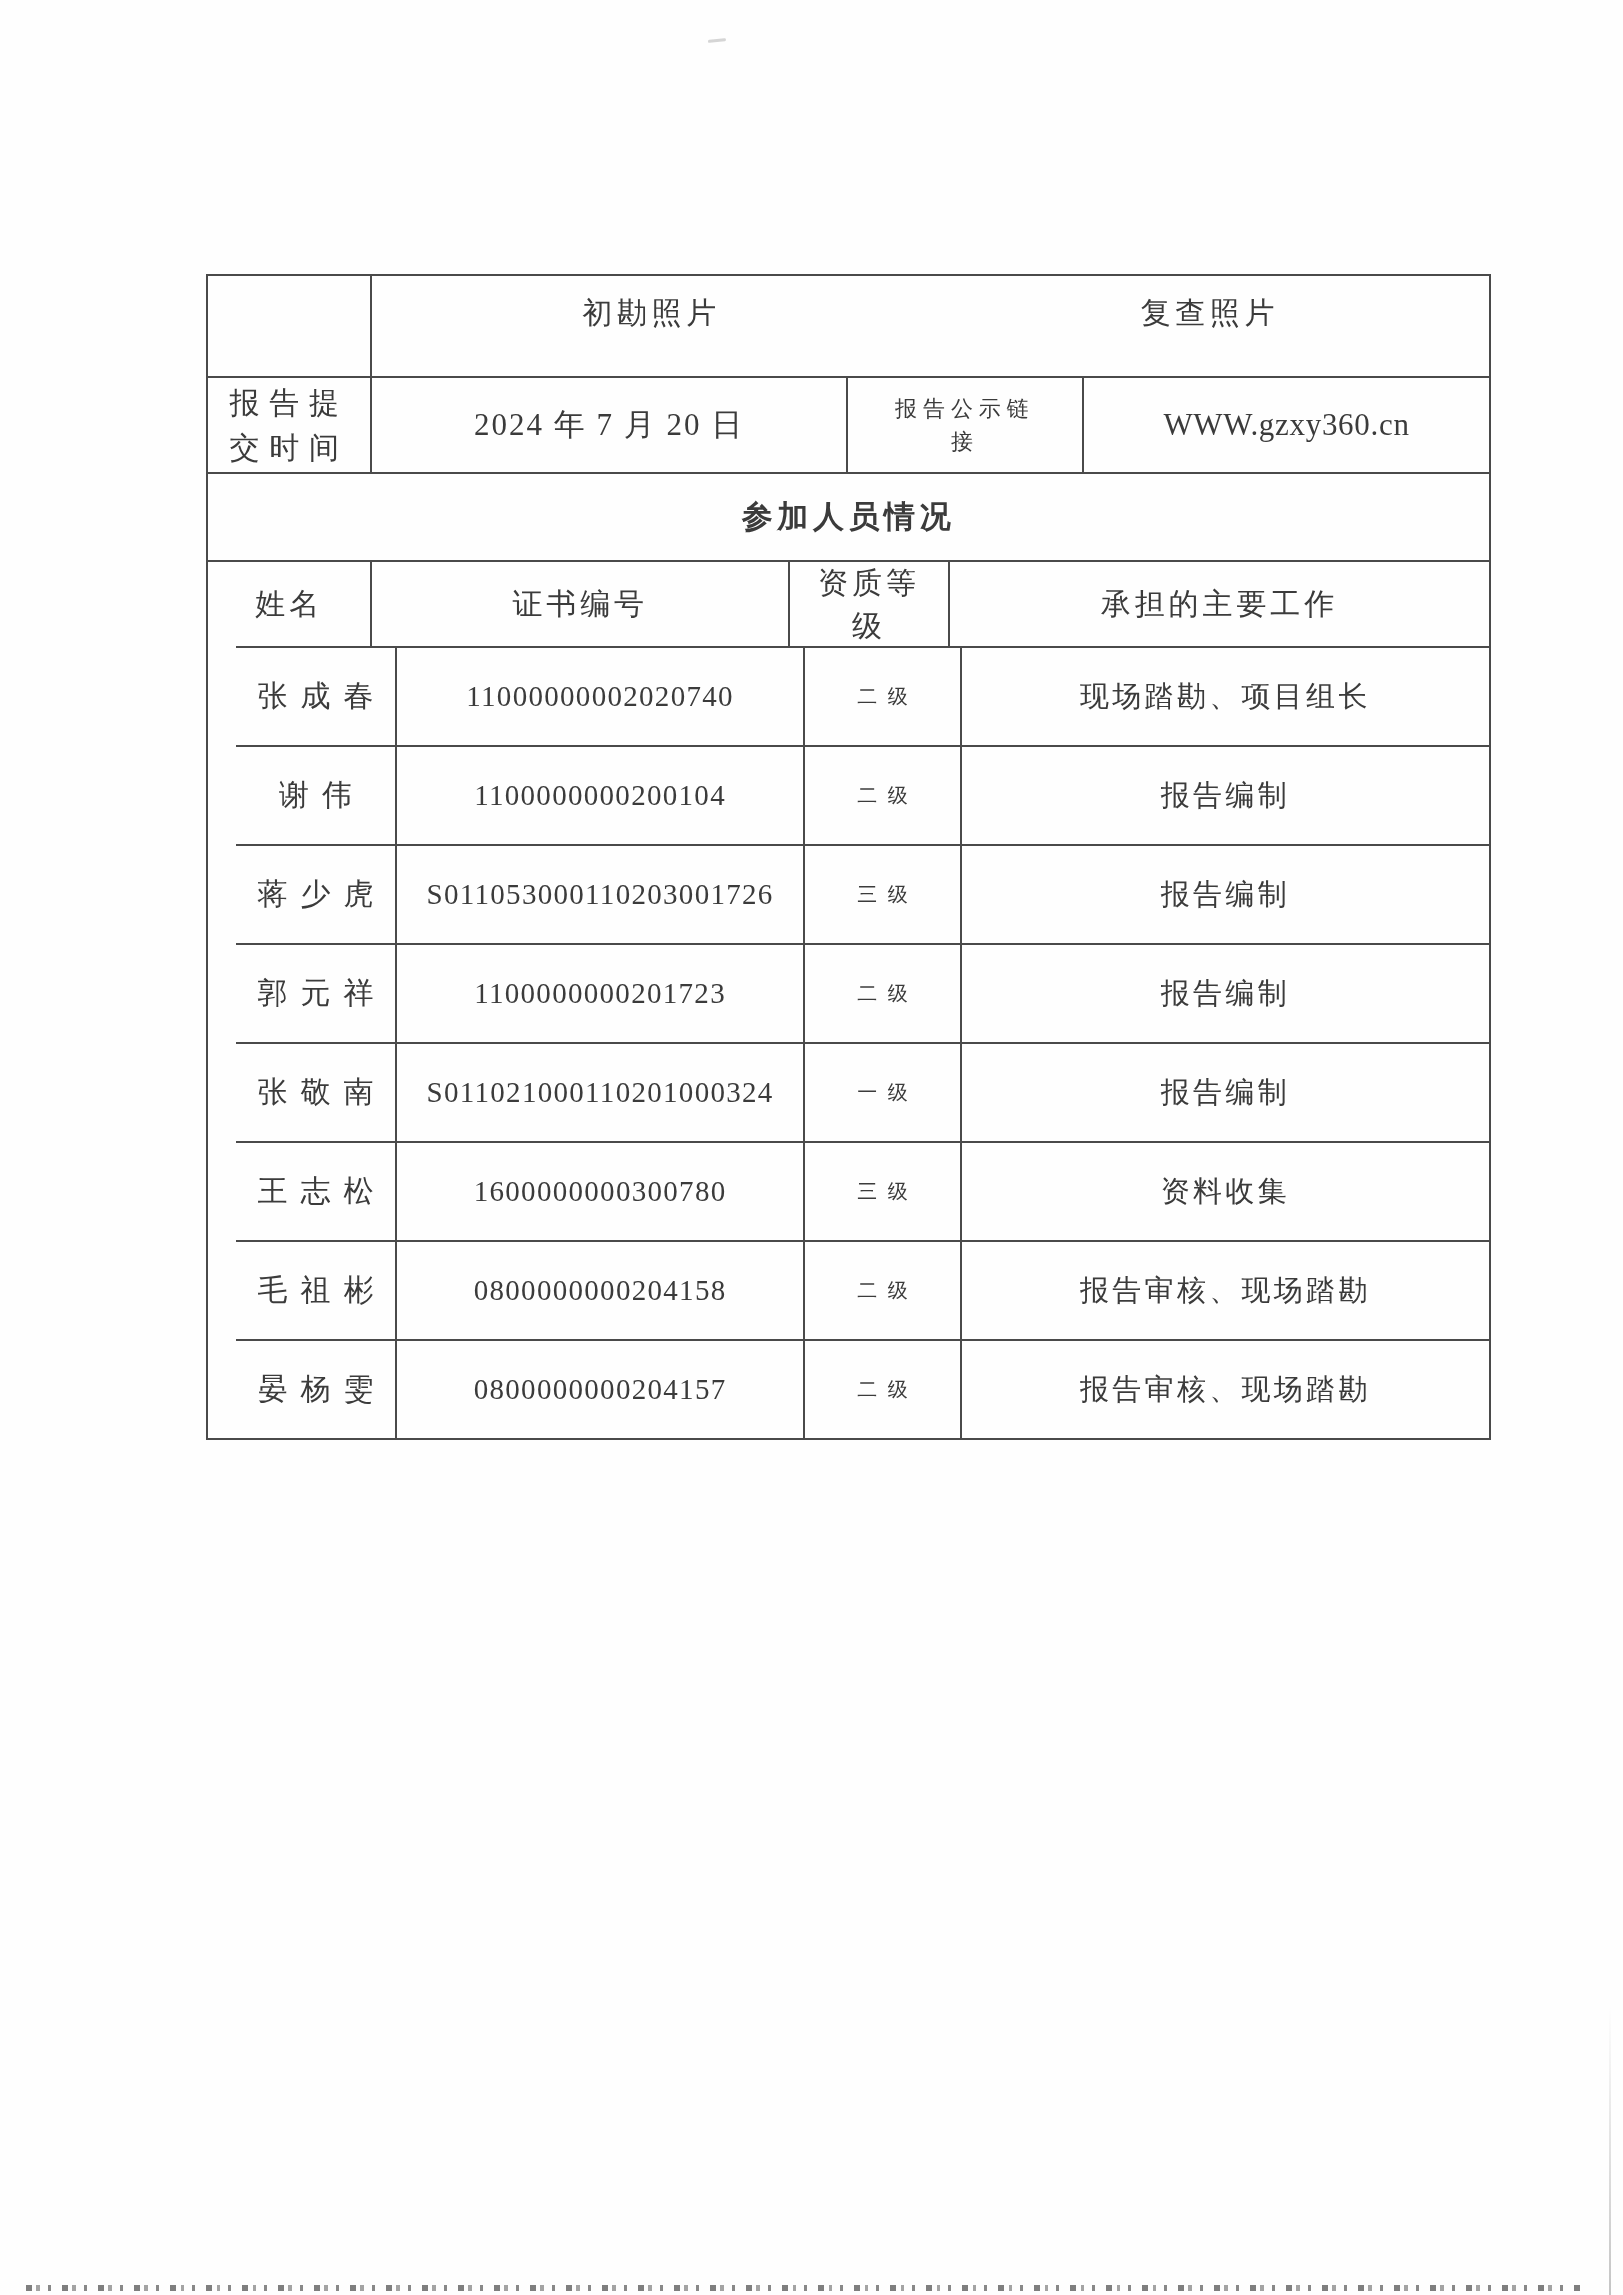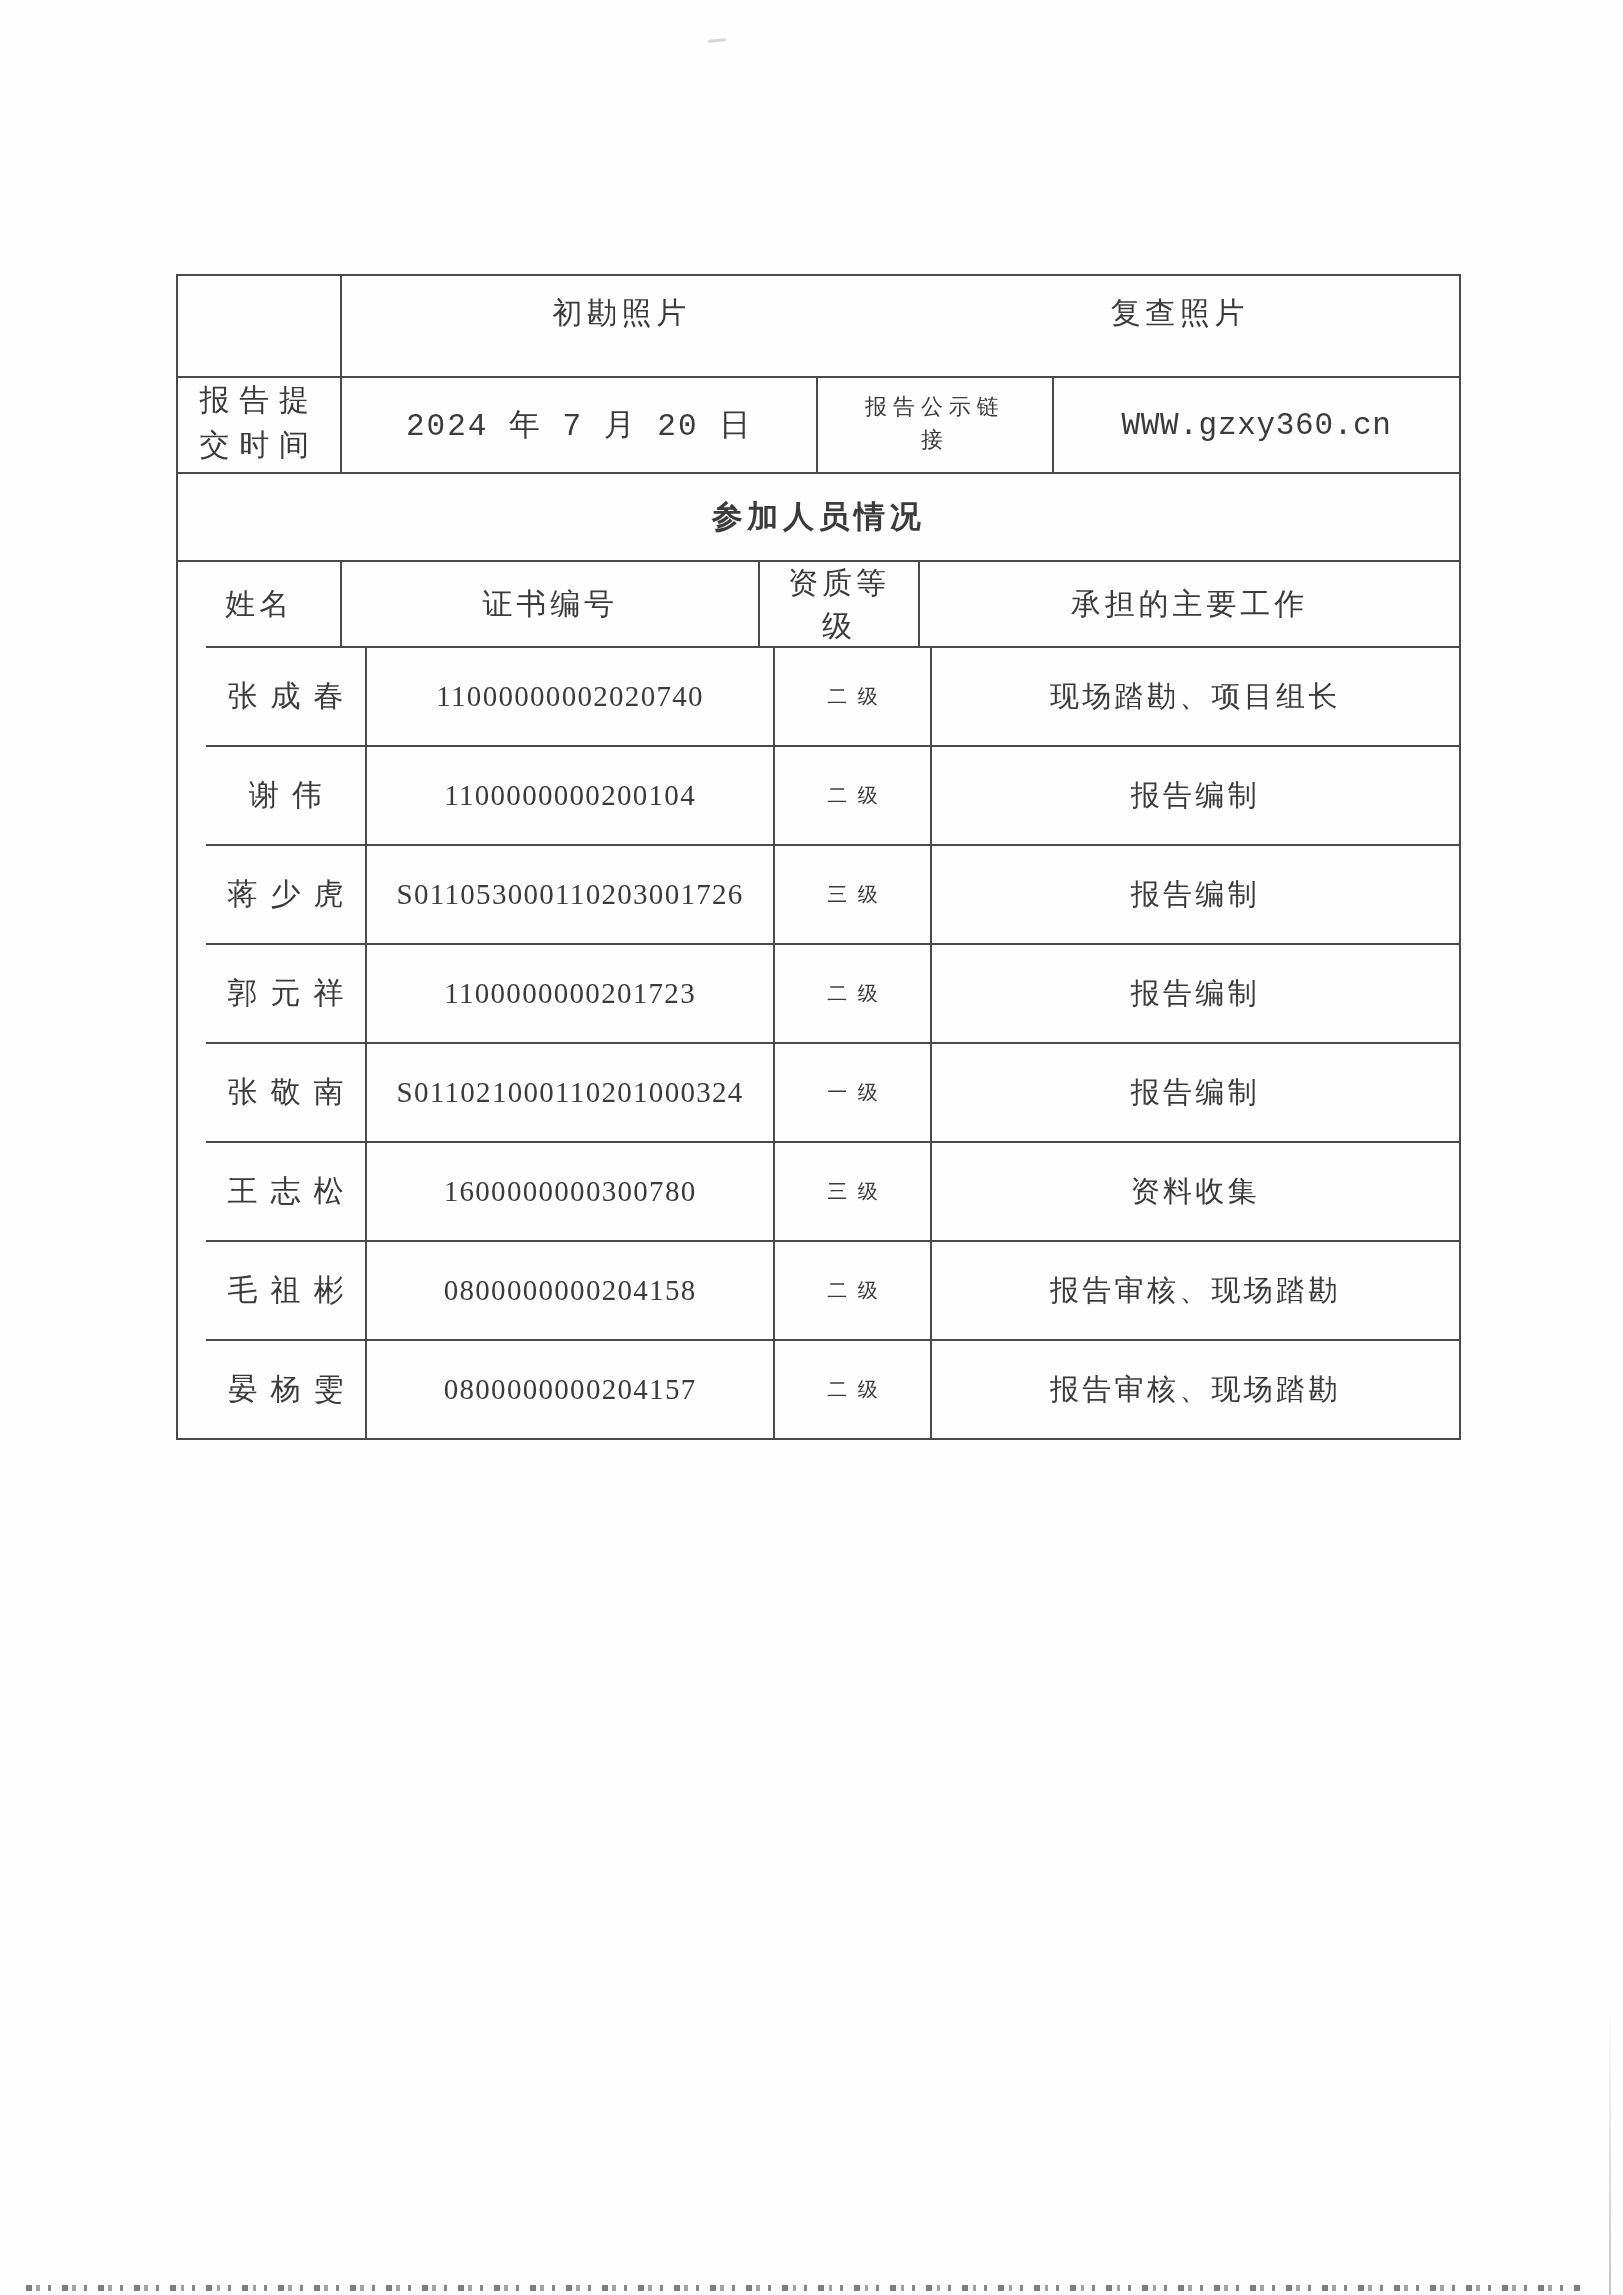--- a/index.html
+++ b/index.html
@@ -5,28 +5,28 @@
   html,body{margin:0;padding:0;}
   body{
     width:1623px;height:2295px;position:relative;background:#ffffff;
     font-family:"Liberation Serif","DejaVu Serif",serif;color:#3b3b3b;
     overflow:hidden;
   }
   .page{position:absolute;inset:0;background:#fefefe;}
 
   
   .doc-table{
-    position:absolute;left:176px;top:274px;width:1285px;height:1166px;
+    position:absolute;left:206px;top:274px;width:1285px;height:1166px;
     box-sizing:border-box;border:2.6px solid #4a4a4a;
     display:flex;flex-direction:column;background:transparent;
   }
   .row{display:flex;box-sizing:border-box;flex:0 0 auto;}
   .row + .row{border-top:2.6px solid #4a4a4a;}
   .r-photos{height:100px;}
-  .r-report{height:96px;font-family:Liberation Mono, monospace;}
+  .r-report{height:96px;}
   .r-section{height:88px;}
   .r-phead{height:86px;}
   .r-data{flex:1 1 0;margin-left:28px;}
 
   .cell{
     box-sizing:border-box;display:flex;align-items:center;justify-content:center;
     text-align:center;overflow:hidden;
   }
   .cell + .cell{border-left:2px solid #4a4a4a;}
 

